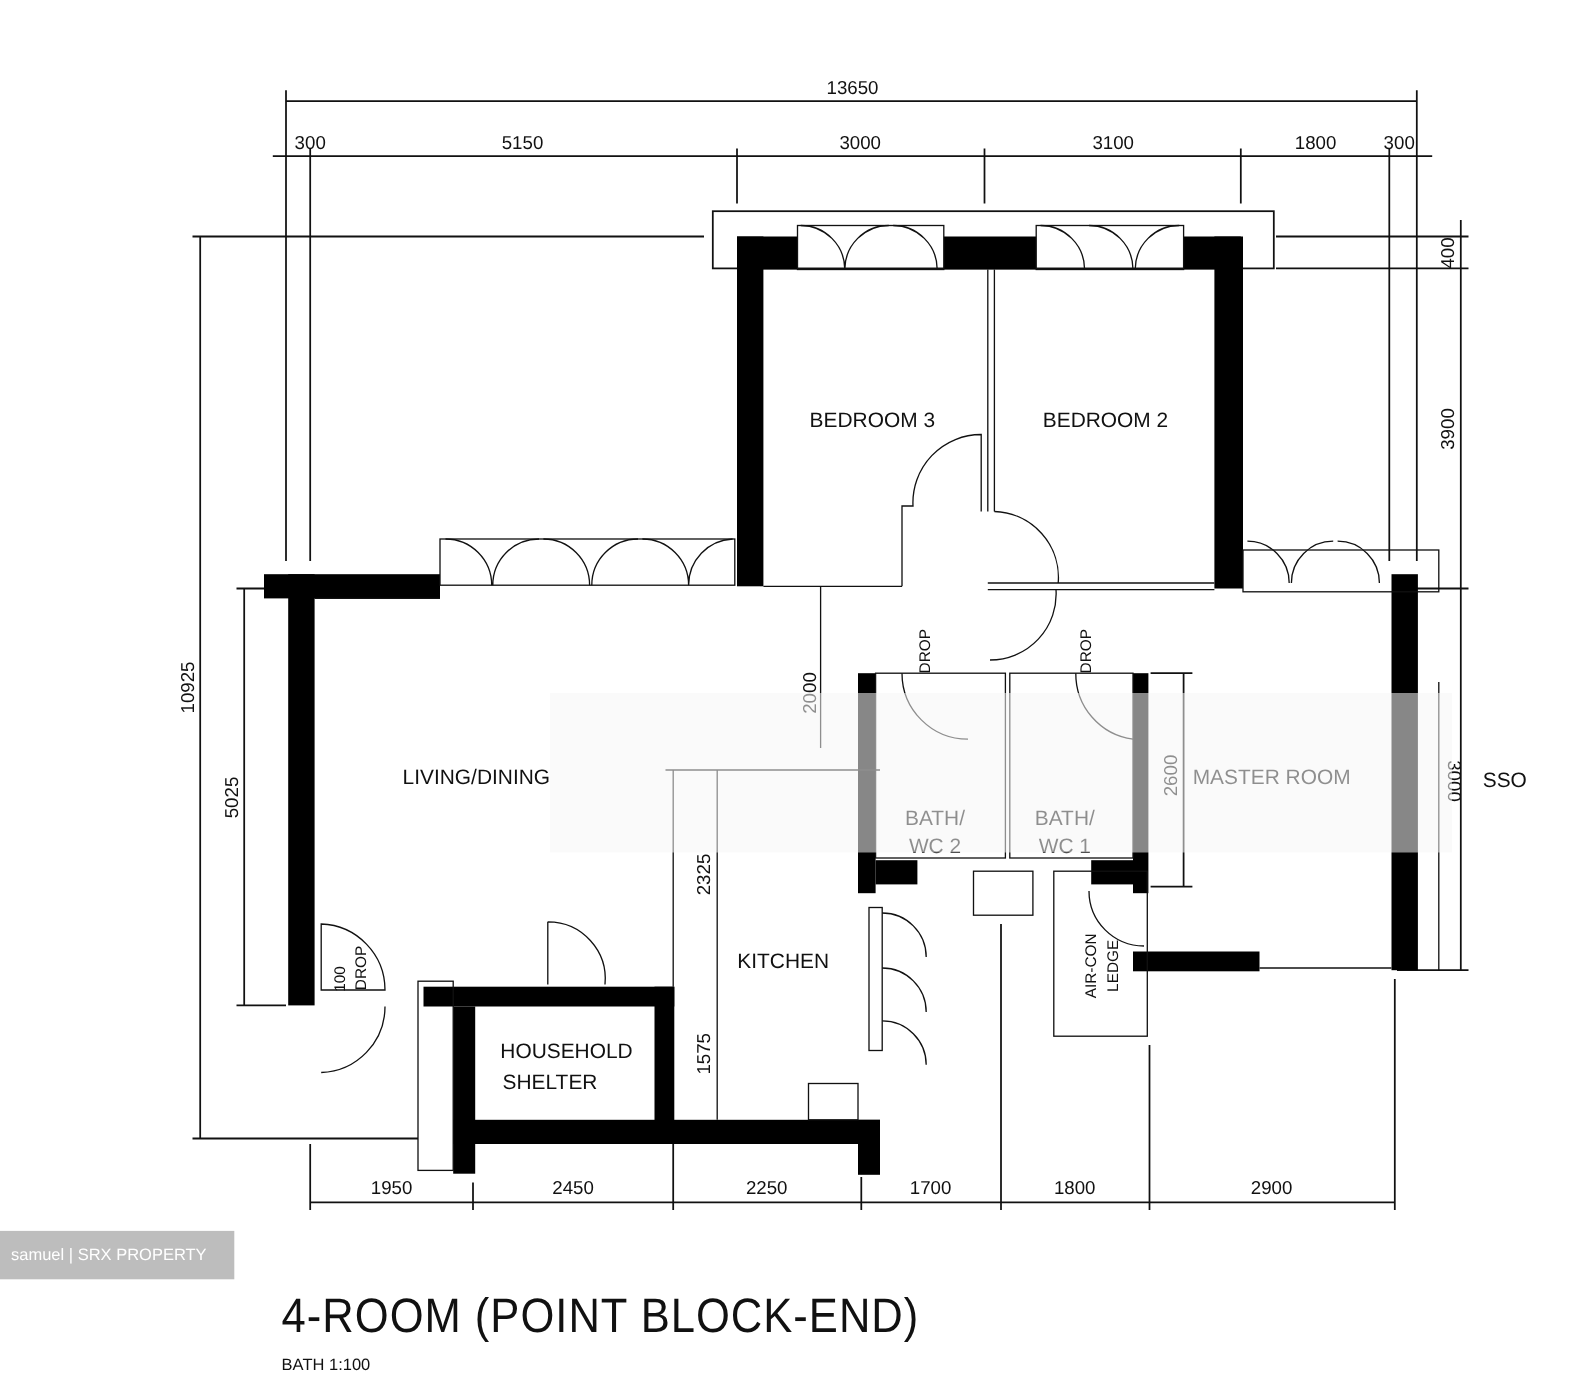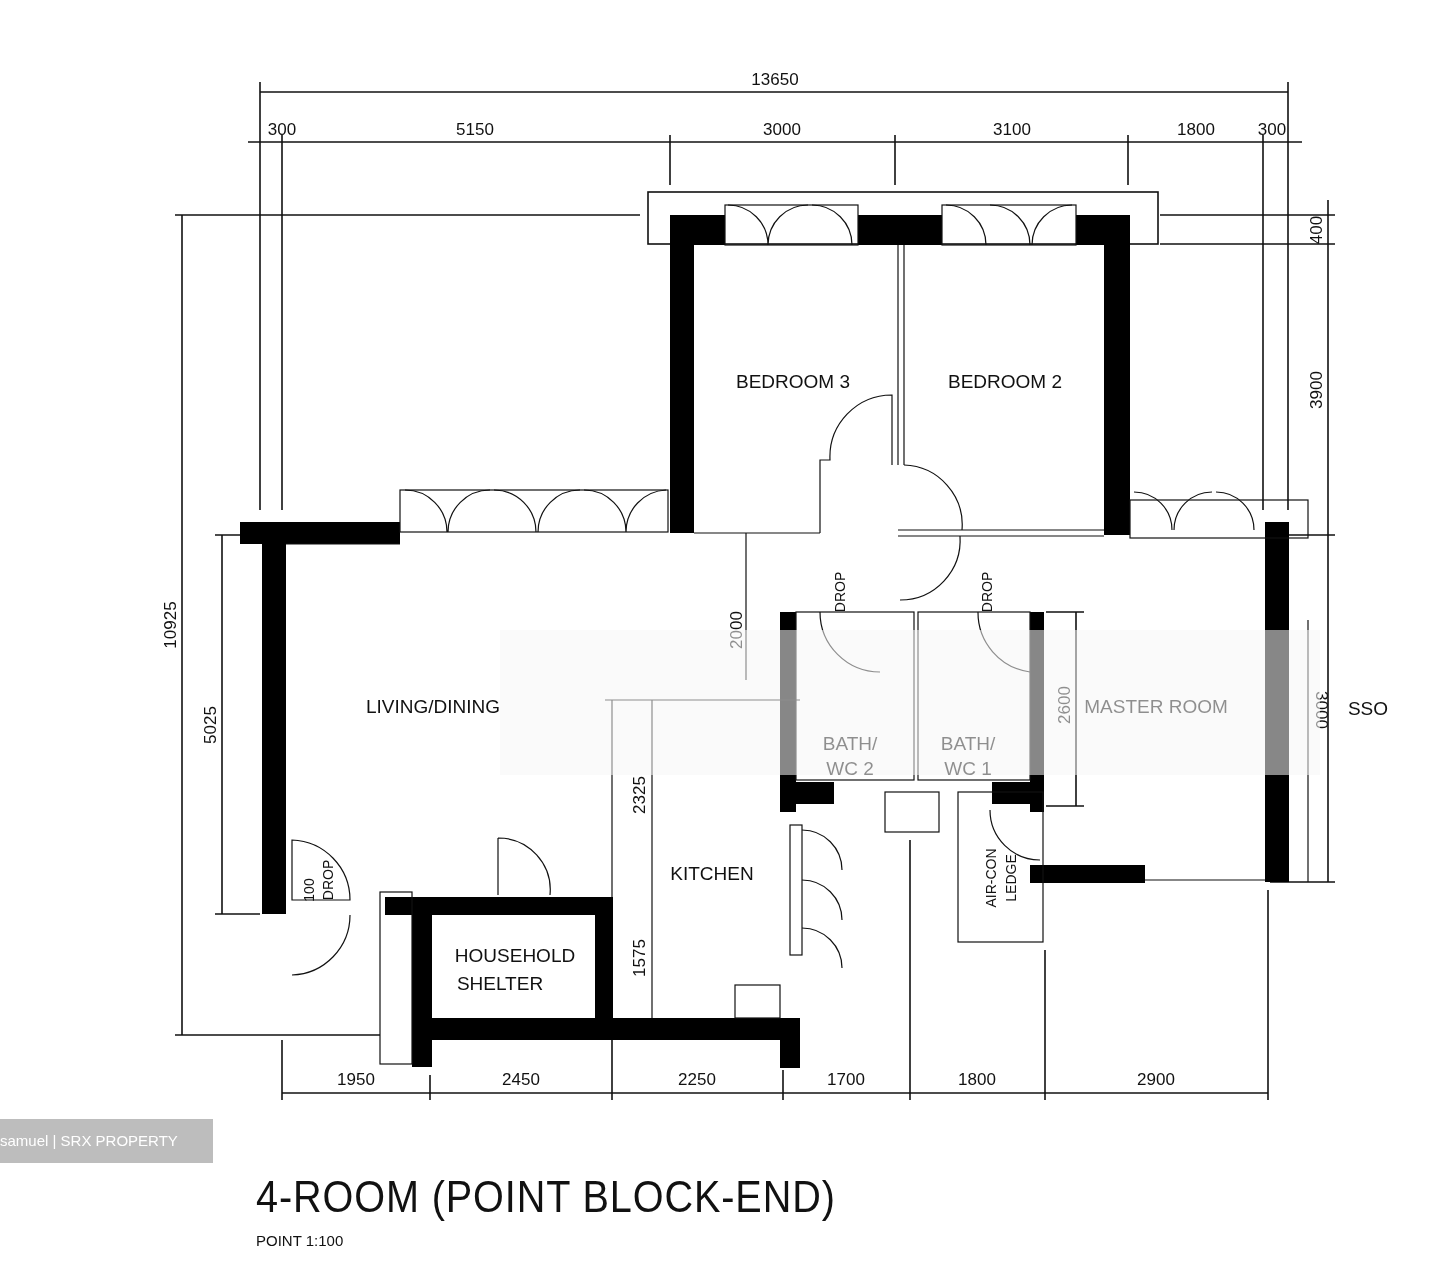--- a/index.html
+++ b/index.html
@@ -4,21 +4,21 @@
 <style>
   html,body{margin:0;padding:0;background:#fff;}
   body{width:1440px;height:1263px;position:relative;overflow:hidden;font-family:"Liberation Sans",sans-serif;}
   svg{position:absolute;left:0;top:0;}
   .dim{font-family:"Liberation Sans",sans-serif;font-size:17px;fill:#111;}
   .room{font-family:"Liberation Sans",sans-serif;font-size:19px;fill:#111;}
   .small{font-family:"Liberation Sans",sans-serif;font-size:14px;fill:#111;}
   .ln{stroke:#111;stroke-width:1.6;fill:none;}
   .thin{stroke:#111;stroke-width:1.2;fill:none;}
   .wall{fill:#000;}
-  .watermark{position:absolute;left:0;top:1119px;width:213px;height:44px;background:#bdbdbd;color:#fff;font-size:15px;line-height:44px;box-sizing:border-box;}
+  .watermark{position:absolute;left:0;top:1119px;width:213px;height:44px;background:#bdbdbd;color:#fff;font-size:15px;line-height:44px;padding-left:10px;box-sizing:border-box;}
   .title{position:absolute;left:256px;top:1172px;font-size:44px;color:#111;letter-spacing:1px;font-weight:300;transform:scaleX(0.9);transform-origin:left;}
   .scale{position:absolute;left:256px;top:1232px;font-size:15px;color:#111;}
   .blur{position:absolute;left:500px;top:630px;width:820px;height:145px;background:rgba(245,245,245,0.55);}
 </style>
 </head>
 <body>
 
 <svg width="1440" height="1263" viewBox="0 0 1440 1263">
 
   <g>
@@ -173,13 +173,13 @@
   <line class="ln" x1="1046" y1="806" x2="1084" y2="806"></line>
   <text class="dim" transform="translate(1070,705) rotate(-90)" text-anchor="middle">2600</text>
   <text class="dim" transform="translate(645,795) rotate(-90)" text-anchor="middle">2325</text>
   <text class="dim" transform="translate(645,958) rotate(-90)" text-anchor="middle">1575</text>
 </svg>
 
 <div class="blur"></div>
 
 <div class="watermark">samuel | SRX PROPERTY</div>
 <div class="title">4-ROOM (POINT BLOCK-END)</div>
-<div class="scale">POINT   1:100</div>
+<div class="scale">BATH   1:100</div>
 
 </body></html>

